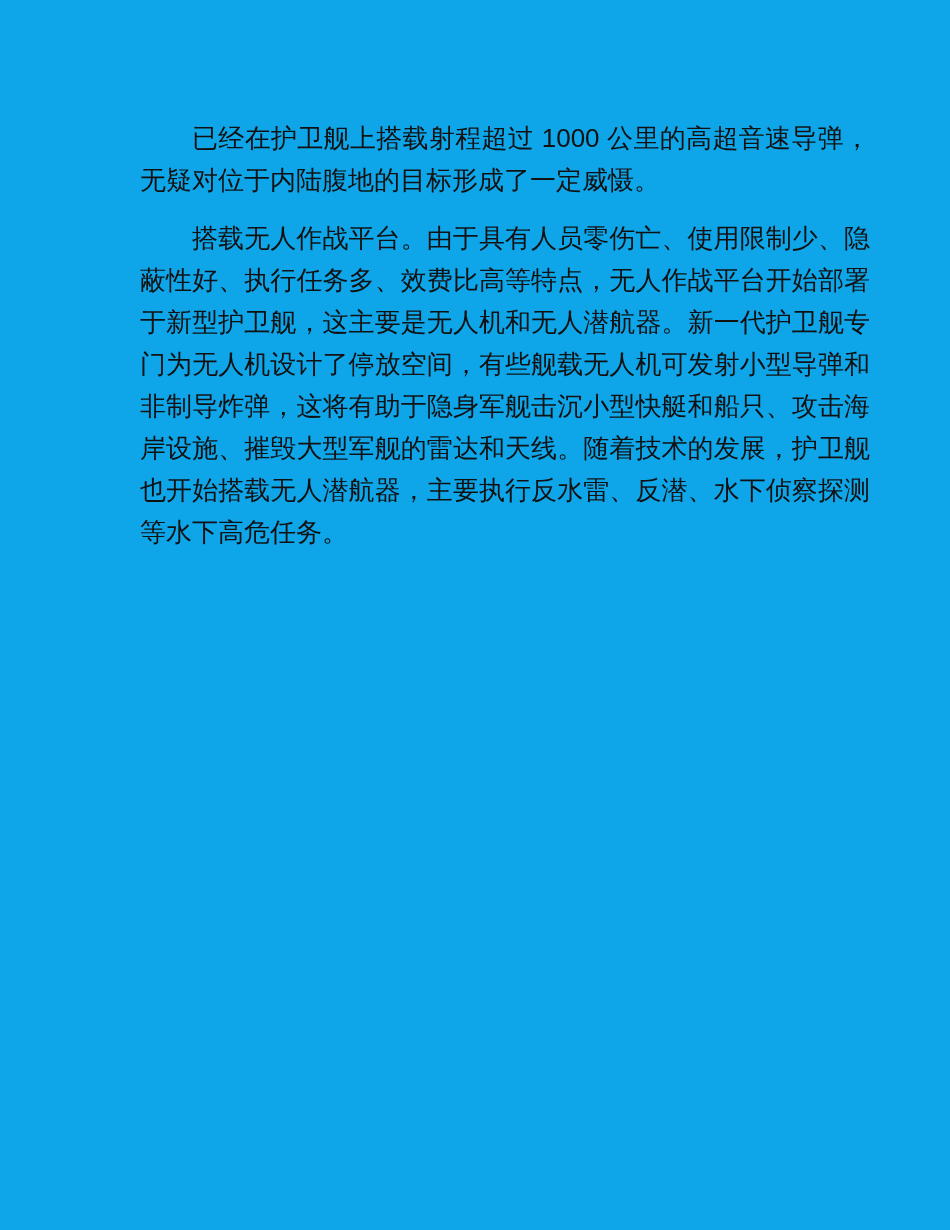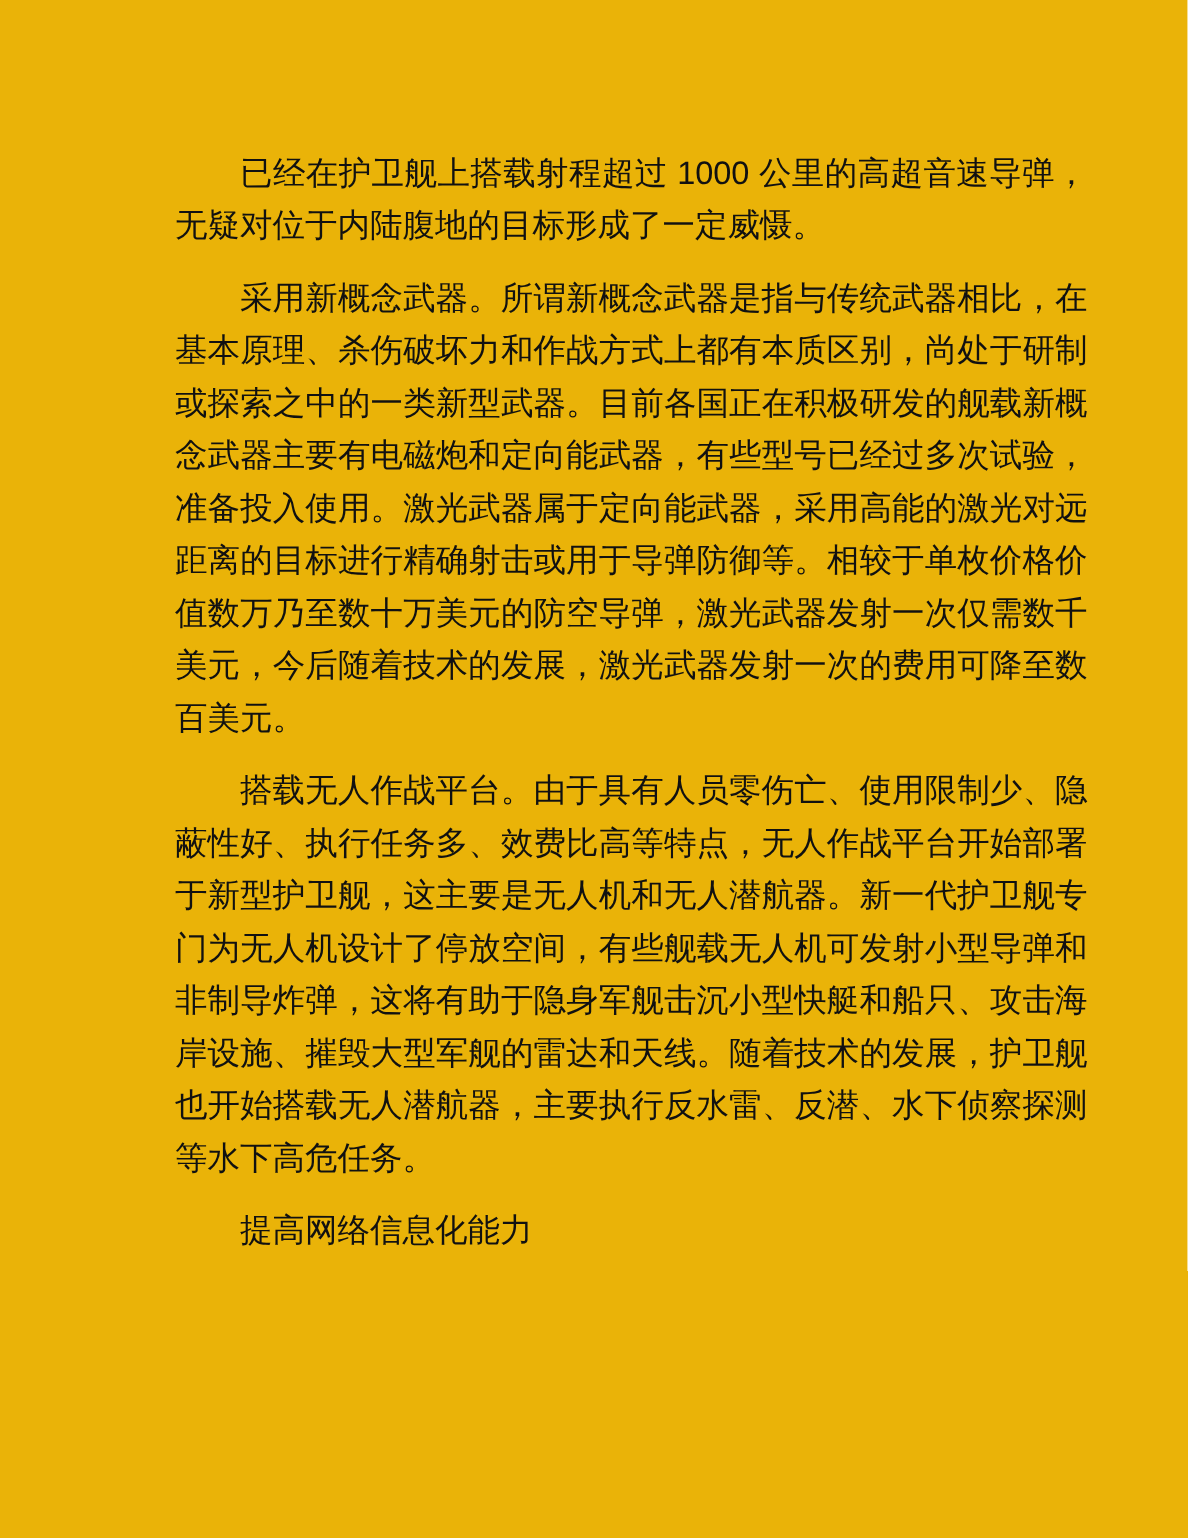--- a/index.html
+++ b/index.html
@@ -5,36 +5,34 @@
   html, body {
     margin: 0;
     padding: 0;
     background: #ffffff;
   }
   .page {
     position: relative;
     box-sizing: border-box;
     width: 950px;
     height: 1230px;
-    background: #eab308;
+    background: #0ea5e9;
     padding: 117px 80px 0 140px;
     overflow: hidden;
   }
   .para {
     margin: 0 0 16px 0;
     font-family: "Liberation Sans", sans-serif;
     font-size: 26px;
     line-height: 42px;
     color: #111111;
     text-indent: 2em;
     text-align: justify;
     letter-spacing: 0;
   }
 </style>
 </head>
 <body>
 
 <div class="page">
   <p class="para">已经在护卫舰上搭载射程超过 1000 公里的高超音速导弹，无疑对位于内陆腹地的目标形成了一定威慑。</p>
-  <p class="para">采用新概念武器。所谓新概念武器是指与传统武器相比，在基本原理、杀伤破坏力和作战方式上都有本质区别，尚处于研制或探索之中的一类新型武器。目前各国正在积极研发的舰载新概念武器主要有电磁炮和定向能武器，有些型号已经过多次试验，准备投入使用。激光武器属于定向能武器，采用高能的激光对远距离的目标进行精确射击或用于导弹防御等。相较于单枚价格价值数万乃至数十万美元的防空导弹，激光武器发射一次仅需数千美元，今后随着技术的发展，激光武器发射一次的费用可降至数百美元。</p>
   <p class="para">搭载无人作战平台。由于具有人员零伤亡、使用限制少、隐蔽性好、执行任务多、效费比高等特点，无人作战平台开始部署于新型护卫舰，这主要是无人机和无人潜航器。新一代护卫舰专门为无人机设计了停放空间，有些舰载无人机可发射小型导弹和非制导炸弹，这将有助于隐身军舰击沉小型快艇和船只、攻击海岸设施、摧毁大型军舰的雷达和天线。随着技术的发展，护卫舰也开始搭载无人潜航器，主要执行反水雷、反潜、水下侦察探测等水下高危任务。</p>
-  <p class="para">提高网络信息化能力</p>
 </div>
 
 </body></html>

